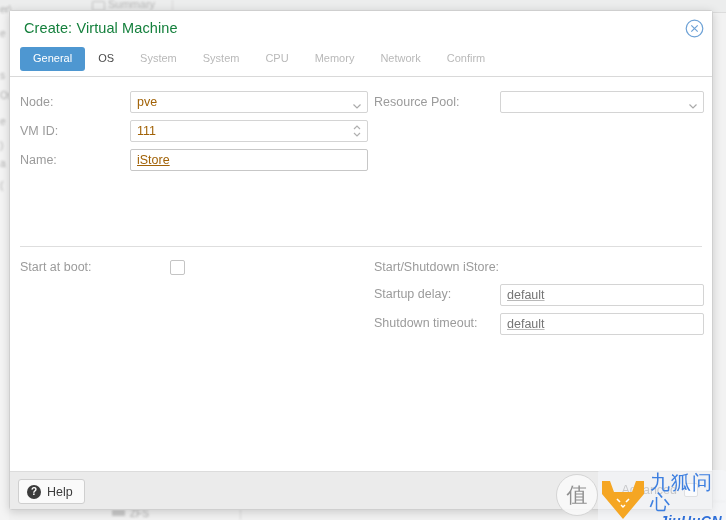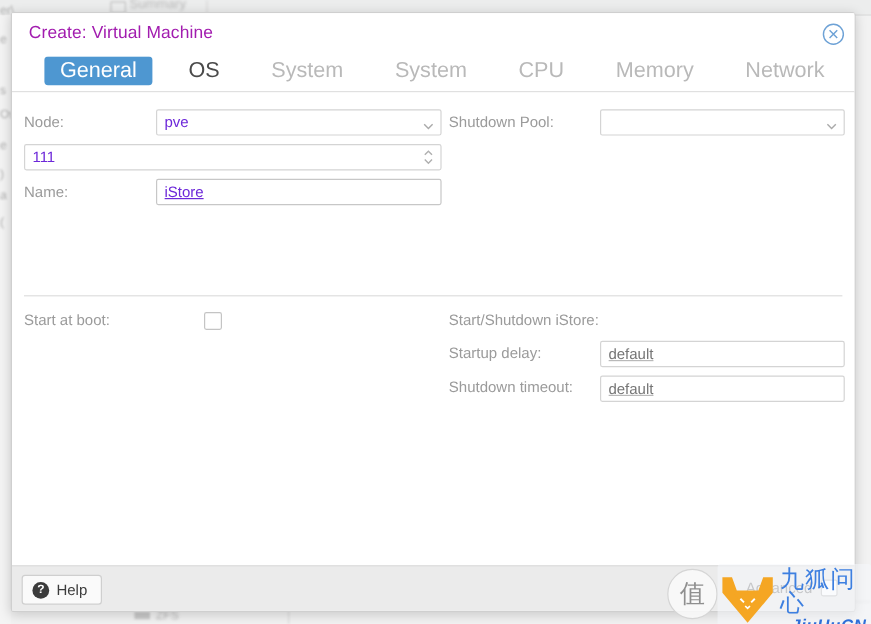--- a/index.html
+++ b/index.html
@@ -116,21 +116,21 @@
     position: relative;
     height: 36px;
     flex: 0 0 auto;
     background: #fff;
   }
   .dialog-title {
     position: absolute;
     left: 14px;
     top: 9px;
     font-size: 14.5px;
-    color: #a21caf;
+    color: #15803d;
     letter-spacing: 0.1px;
   }
   .close-btn {
     position: absolute;
     right: 8px;
     top: 8px;
     width: 19px;
     height: 19px;
     cursor: pointer;
   }
@@ -140,28 +140,27 @@
     flex: 0 0 auto;
     height: 30px;
     background: #fff;
     border-bottom: 1px solid #d9d9d9;
     padding-left: 10px;
     display: flex;
     align-items: flex-start;
     box-sizing: border-box;
   }
   .tab {
-    font-size: 18px;
+    font-size: 11px;
     color: #b9b9b9;
     padding: 4px 13px 5px 13px;
     border-radius: 3px;
     cursor: pointer;
     line-height: 15px;
     white-space: nowrap;
-    margin-left: 17px;
   }
   .tab.active {
     background: #4e97d1;
     color: #ffffff;
   }
   .tab.enabled {
     color: #4a4a4a;
   }
 
   
@@ -195,21 +194,21 @@
     height: 22px;
   }
   .field {
     box-sizing: border-box;
     width: 100%;
     height: 22px;
     border: 1px solid #d4d4d4;
     background: #fff;
     border-radius: 2px;
     font-size: 12.5px;
-    color: #6d28d9;
+    color: #a16207;
     padding: 0 22px 0 6px;
     line-height: 20px;
     font-family: "Liberation Sans", sans-serif;
     outline: none;
   }
   .field.ph { color: #b9b9b9; }
   .field.plain { padding-right: 6px; text-decoration: underline; }
   .field.name { border-color: #c7c7c7; }
 
   .chev {
@@ -433,20 +432,21 @@
           <input class="field" readonly="" value="pve" style="">
           <span class="chev">
             <svg width="10" height="10" viewBox="0 0 10 10">
                 <path d="M1.5 3.5 L5 7 L8.5 3.5" fill="none" stroke="#aaaaaa" stroke-width="1.2"></path>
               </svg>
           </span>
         </div>
       </div>
 
       <div class="frow">
+        <div class="flabel">VM ID:</div>
         <div class="fctl">
           <input class="field" value="111" style="">
           <span class="spin">
             <svg width="10" height="16" viewBox="0 0 10 16">
               <path d="M2 6 L5 3 L8 6" fill="none" stroke="#b0b0b0" stroke-width="1.2"></path>
               <path d="M2 10 L5 13 L8 10" fill="none" stroke="#b0b0b0" stroke-width="1.2"></path>
             </svg>
           </span>
         </div>
       </div>
@@ -455,21 +455,21 @@
         <div class="flabel">Name:</div>
         <div class="fctl">
           <input class="field plain name" value="iStore" style="">
         </div>
       </div>
 
     </div>
 
     <div class="col-right">
       <div class="frow">
-        <div class="flabel">Shutdown Pool:</div>
+        <div class="flabel">Resource Pool:</div>
         <div class="fctl">
           <input class="field" readonly="" value="" style="">
           <span class="chev">
             <svg width="10" height="10" viewBox="0 0 10 10">
                 <path d="M1.5 3.5 L5 7 L8.5 3.5" fill="none" stroke="#aaaaaa" stroke-width="1.2"></path>
               </svg>
           </span>
         </div>
       </div>
     </div>

